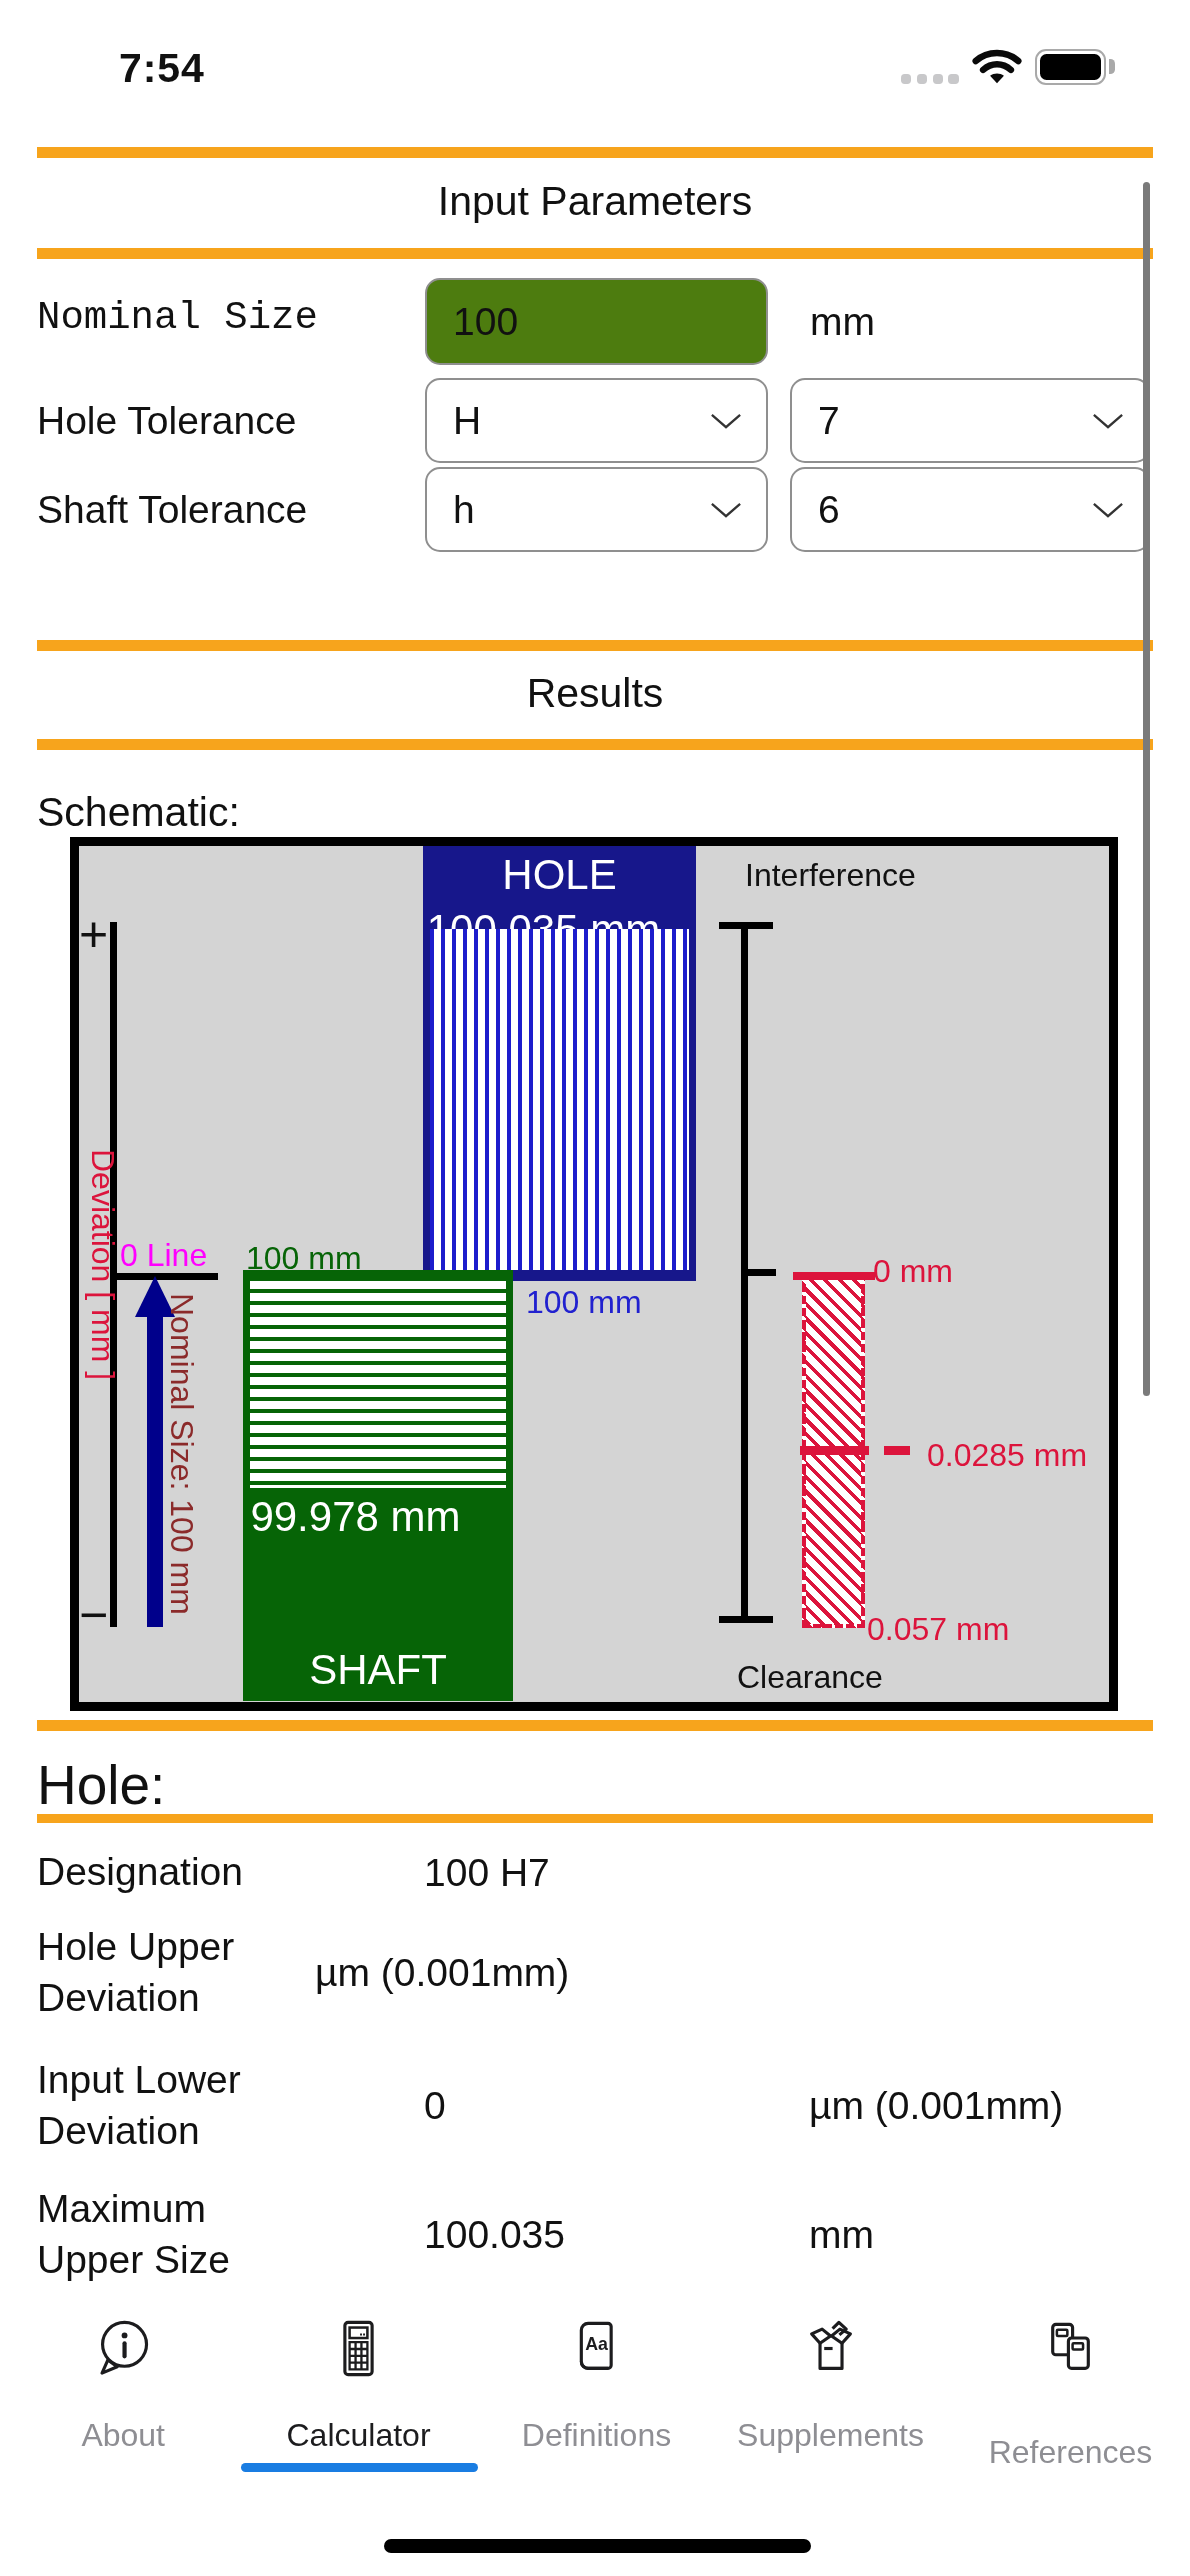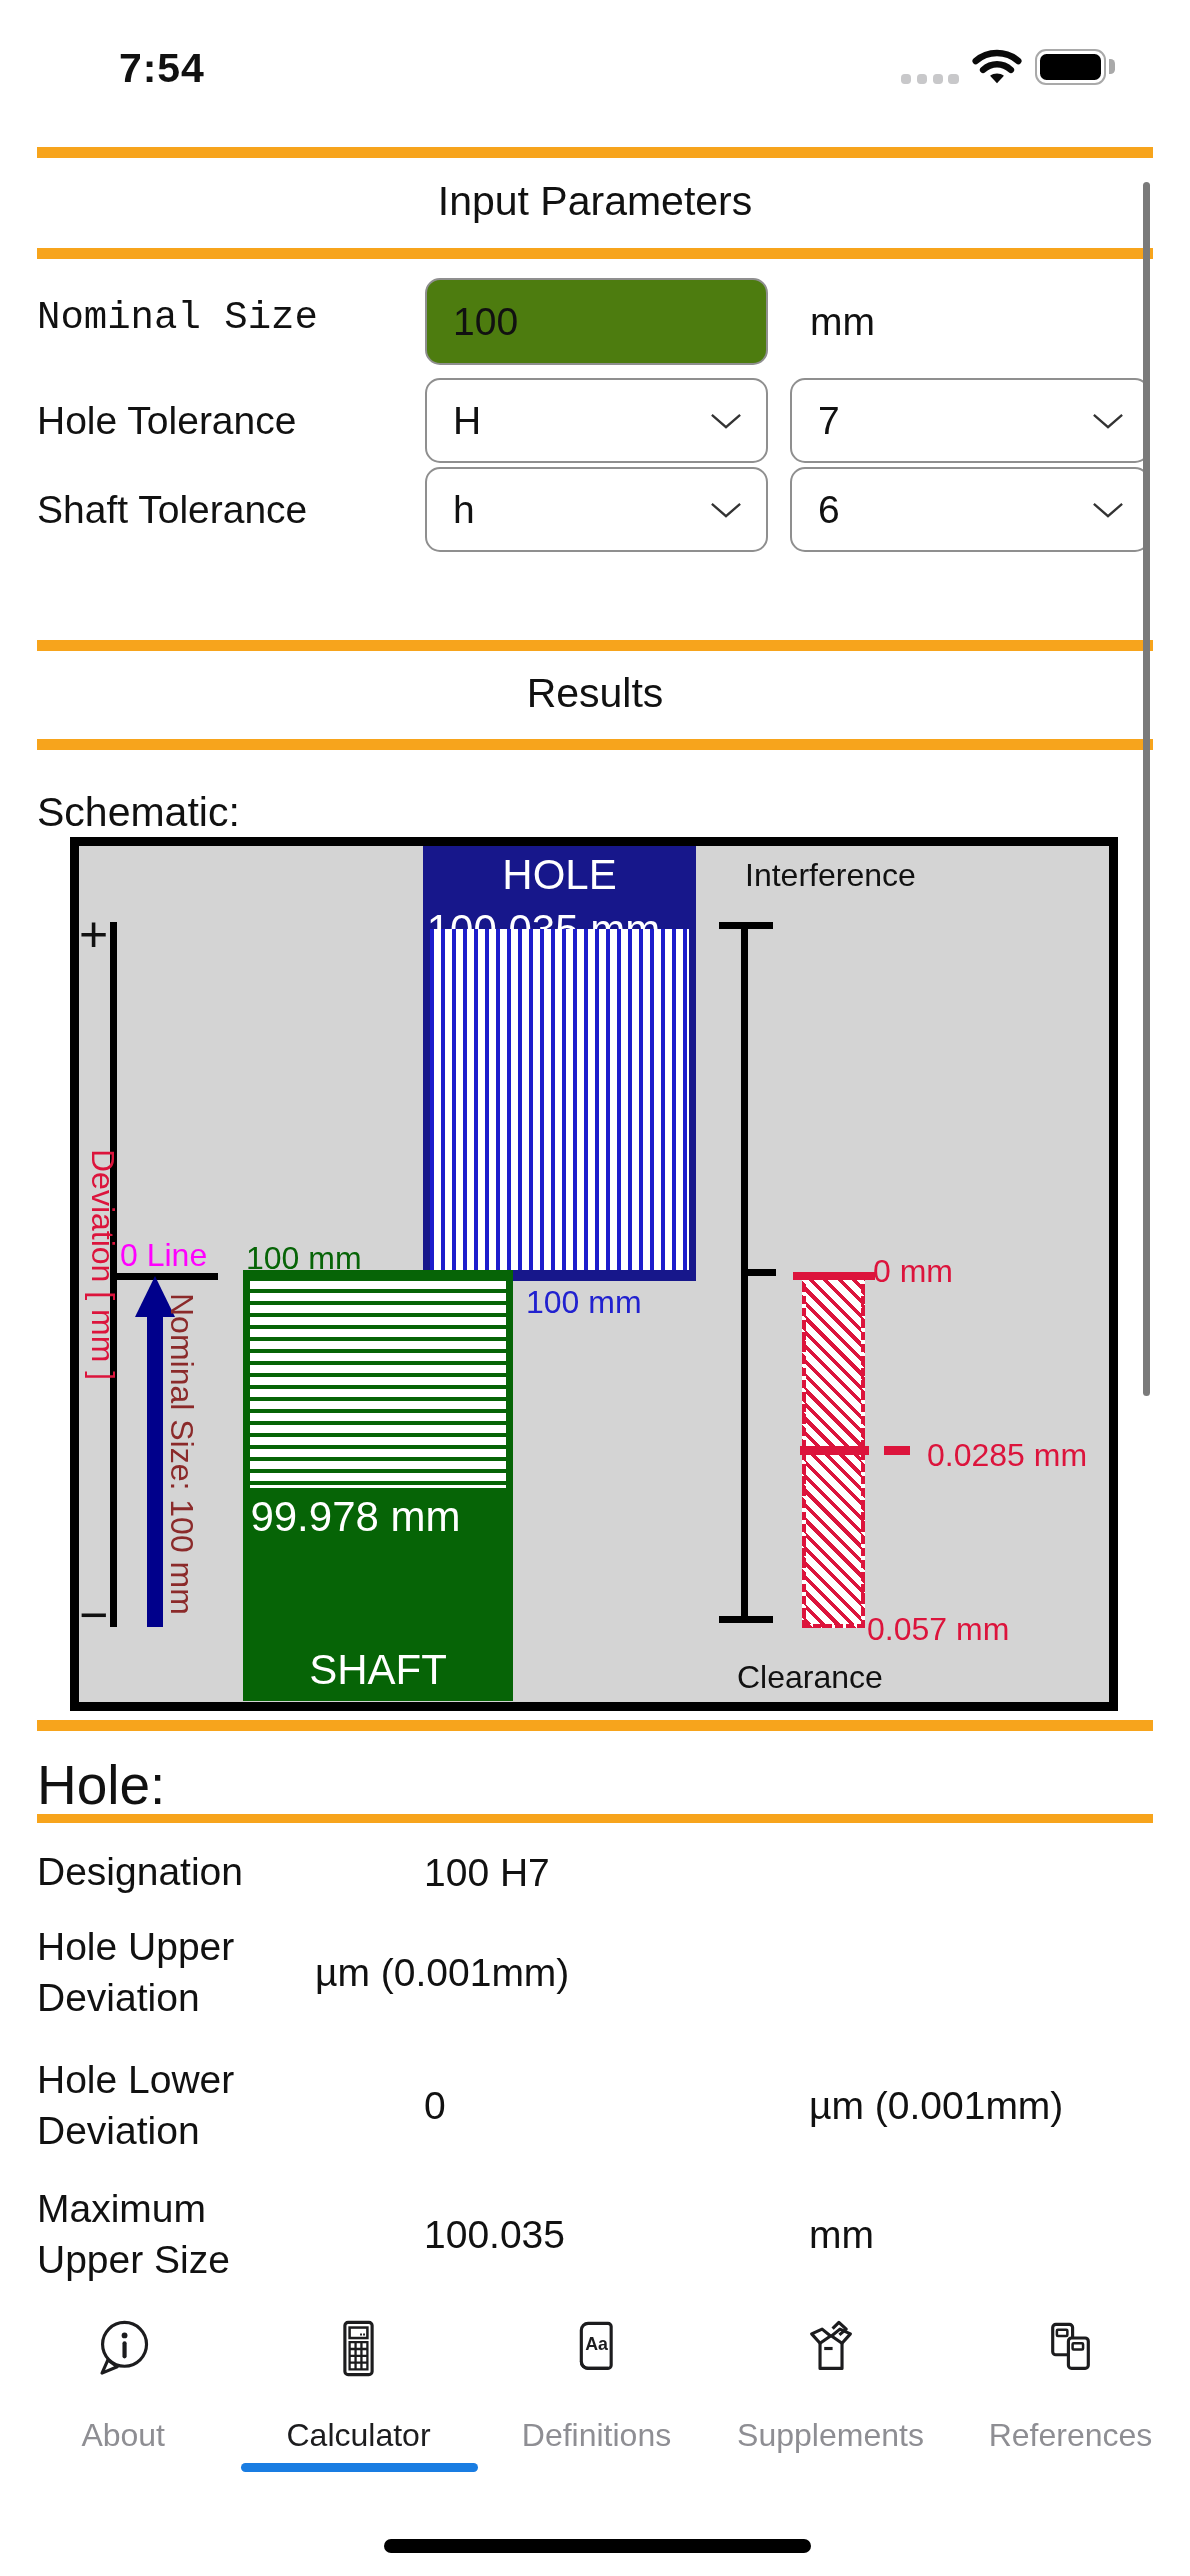--- a/index.html
+++ b/index.html
@@ -173,21 +173,21 @@
   <div class="abs trow" style="top:1843px;height:59px;">
     <div class="tlabel">Designation</div>
     <div class="tvalue">100 H7</div>
     <div class="tunit"></div>
   </div>
   <div class="abs trow" style="top:1921px;height:104px;">
     <div class="tlabel">Hole Upper Deviation</div>
     <div class="tunit">µm (0.001mm)</div>
   </div>
   <div class="abs trow" style="top:2054px;height:104px;">
-    <div class="tlabel">Hole Lower Deviation</div>
+    <div class="tlabel">Input Lower Deviation</div>
     <div class="tvalue">0</div>
     <div class="tunit">µm (0.001mm)</div>
   </div>
   <div class="abs trow" style="top:2183px;height:104px;">
     <div class="tlabel">Maximum Upper Size</div>
     <div class="tvalue">100.035</div>
     <div class="tunit">mm</div>
   </div>
 
   <div class="abs tab" style="left:16.7px;">
@@ -223,21 +223,21 @@
     <svg width="67" height="67" viewBox="0 0 64 64">
       <path d="M22 27 v24 h21 v-24" fill="none" stroke="#1c1c1e" stroke-width="3" stroke-linejoin="round"></path>
       <path d="M22 27 l-8 -9 10 -4.5 8 6.5 z" fill="none" stroke="#1c1c1e" stroke-width="3" stroke-linejoin="round"></path>
       <path d="M43 27 l8 -9 -10 -4.5 -8 6.5 z" fill="none" stroke="#1c1c1e" stroke-width="3" stroke-linejoin="round"></path>
       <path d="M34 13 l6 -6 7 6.5 -6.5 5.5" fill="none" stroke="#1c1c1e" stroke-width="3" stroke-linejoin="round"></path>
       <path d="M26 32 h8" stroke="#1c1c1e" stroke-width="3"></path>
     </svg>
     <div class="tlbl">Supplements</div>
   </div>
 
-  <div class="abs tab" style="left:964px;">
+  <div class="abs tab" style="left:964px;gap:17px;">
     <svg width="67" height="67" viewBox="0 0 64 64">
       <rect x="15" y="9" width="19" height="29" rx="3" fill="none" stroke="#1c1c1e" stroke-width="3"></rect>
       <rect x="19" y="14" width="10" height="6" rx="1" fill="none" stroke="#1c1c1e" stroke-width="2.4"></rect>
       <rect x="30" y="22" width="19" height="29" rx="3" fill="#ffffff" stroke="#1c1c1e" stroke-width="3"></rect>
       <rect x="34" y="27" width="10" height="6" rx="1" fill="none" stroke="#1c1c1e" stroke-width="2.4"></rect>
     </svg>
     <div class="tlbl">References</div>
   </div>
 
   <div class="abs tab-underline"></div>

